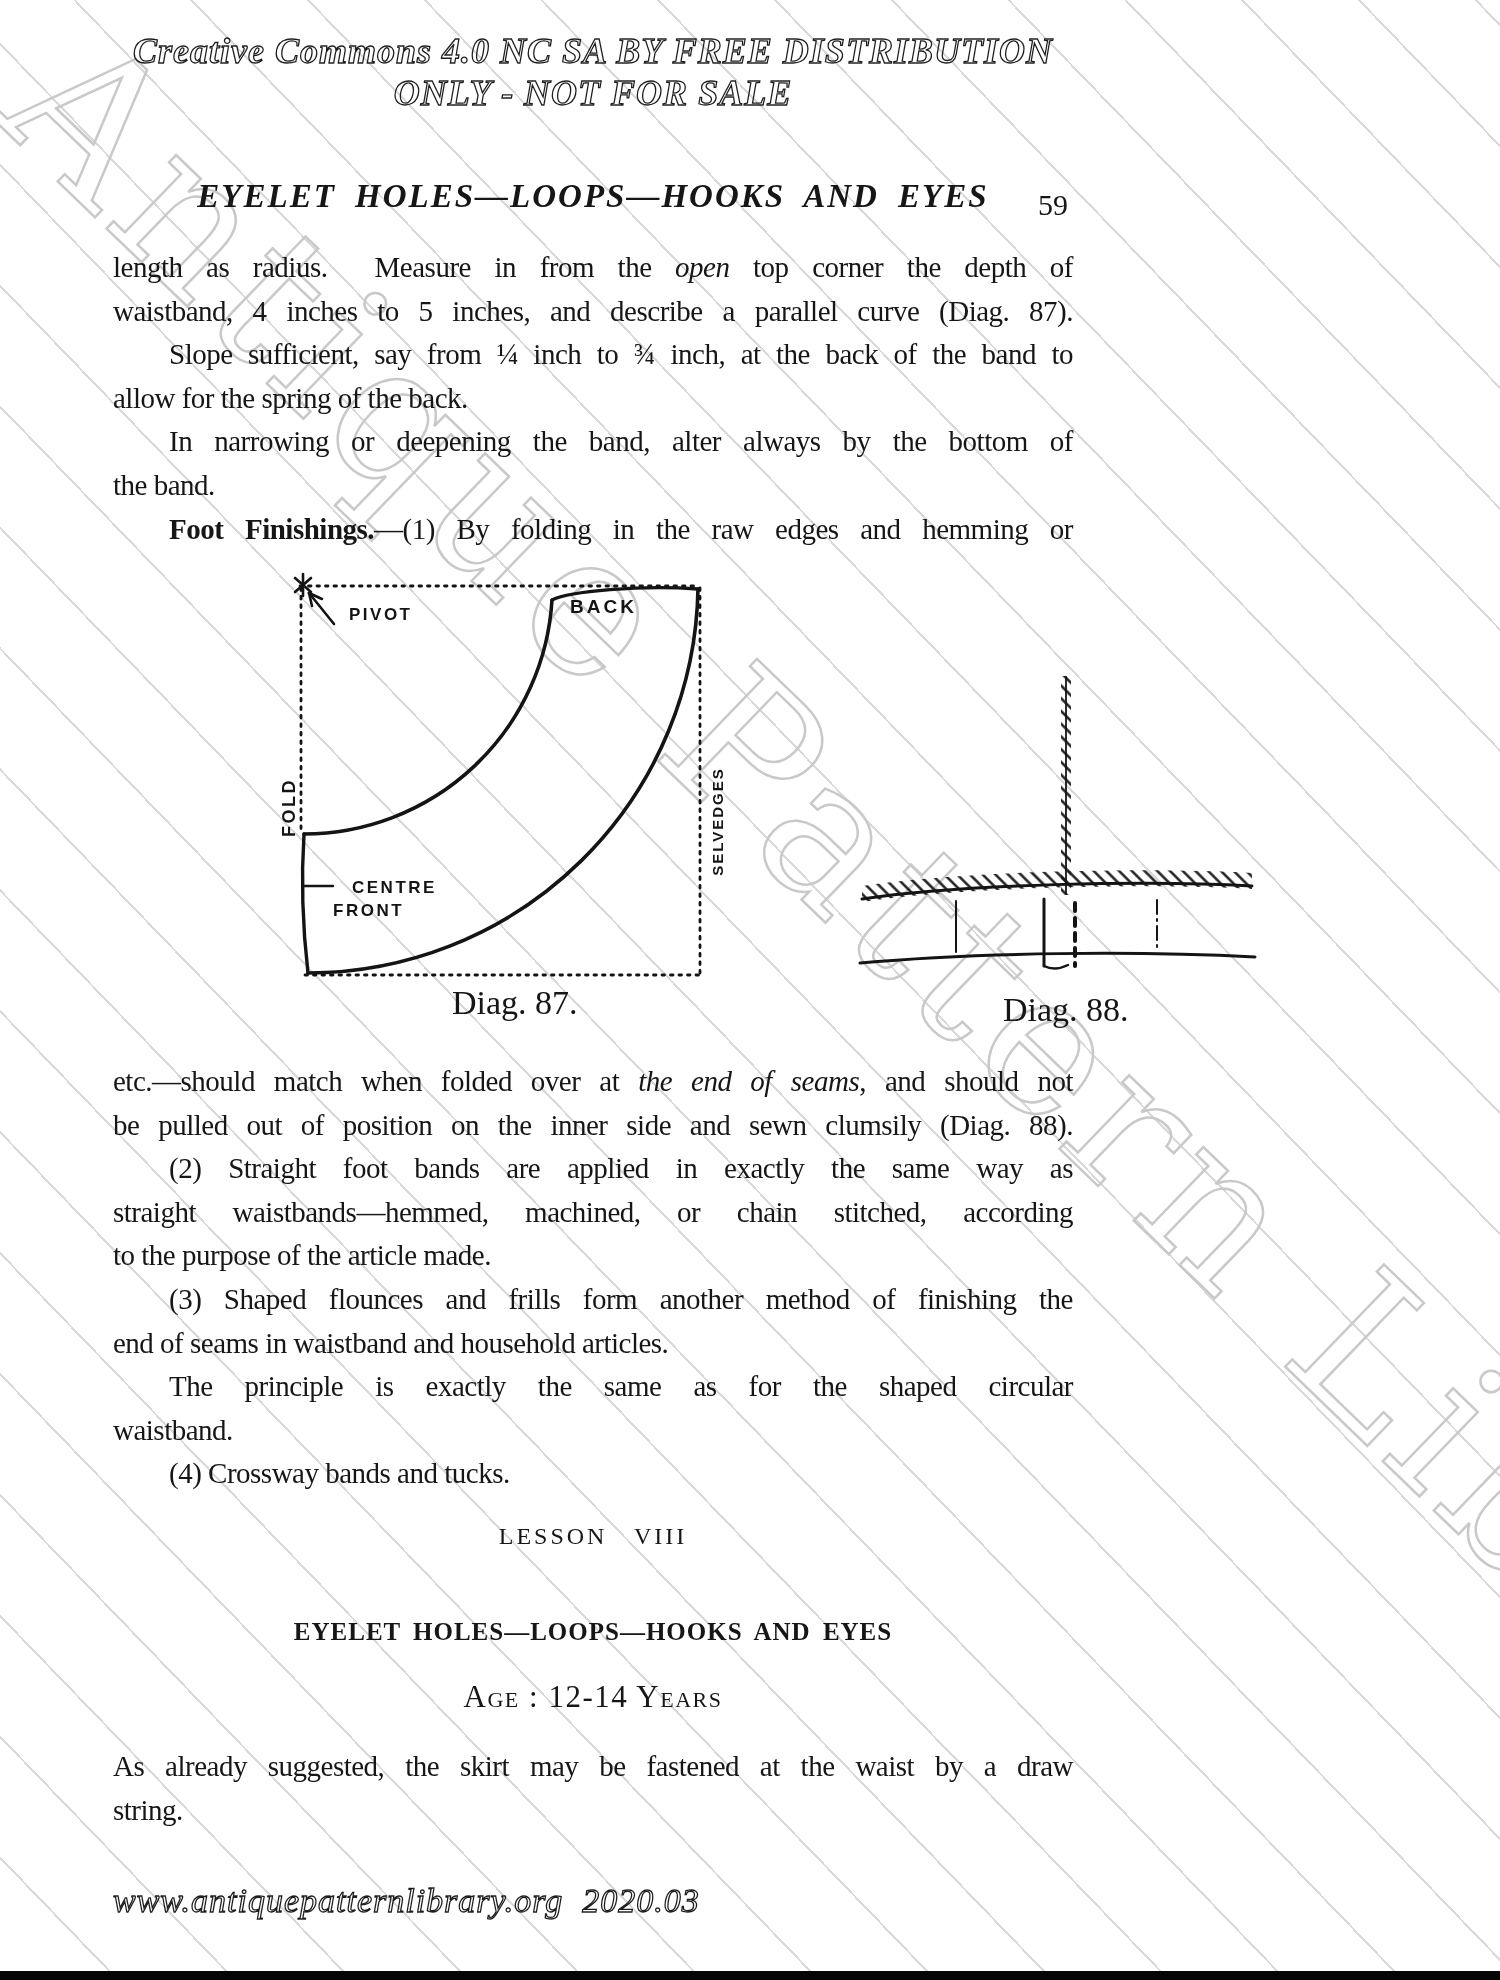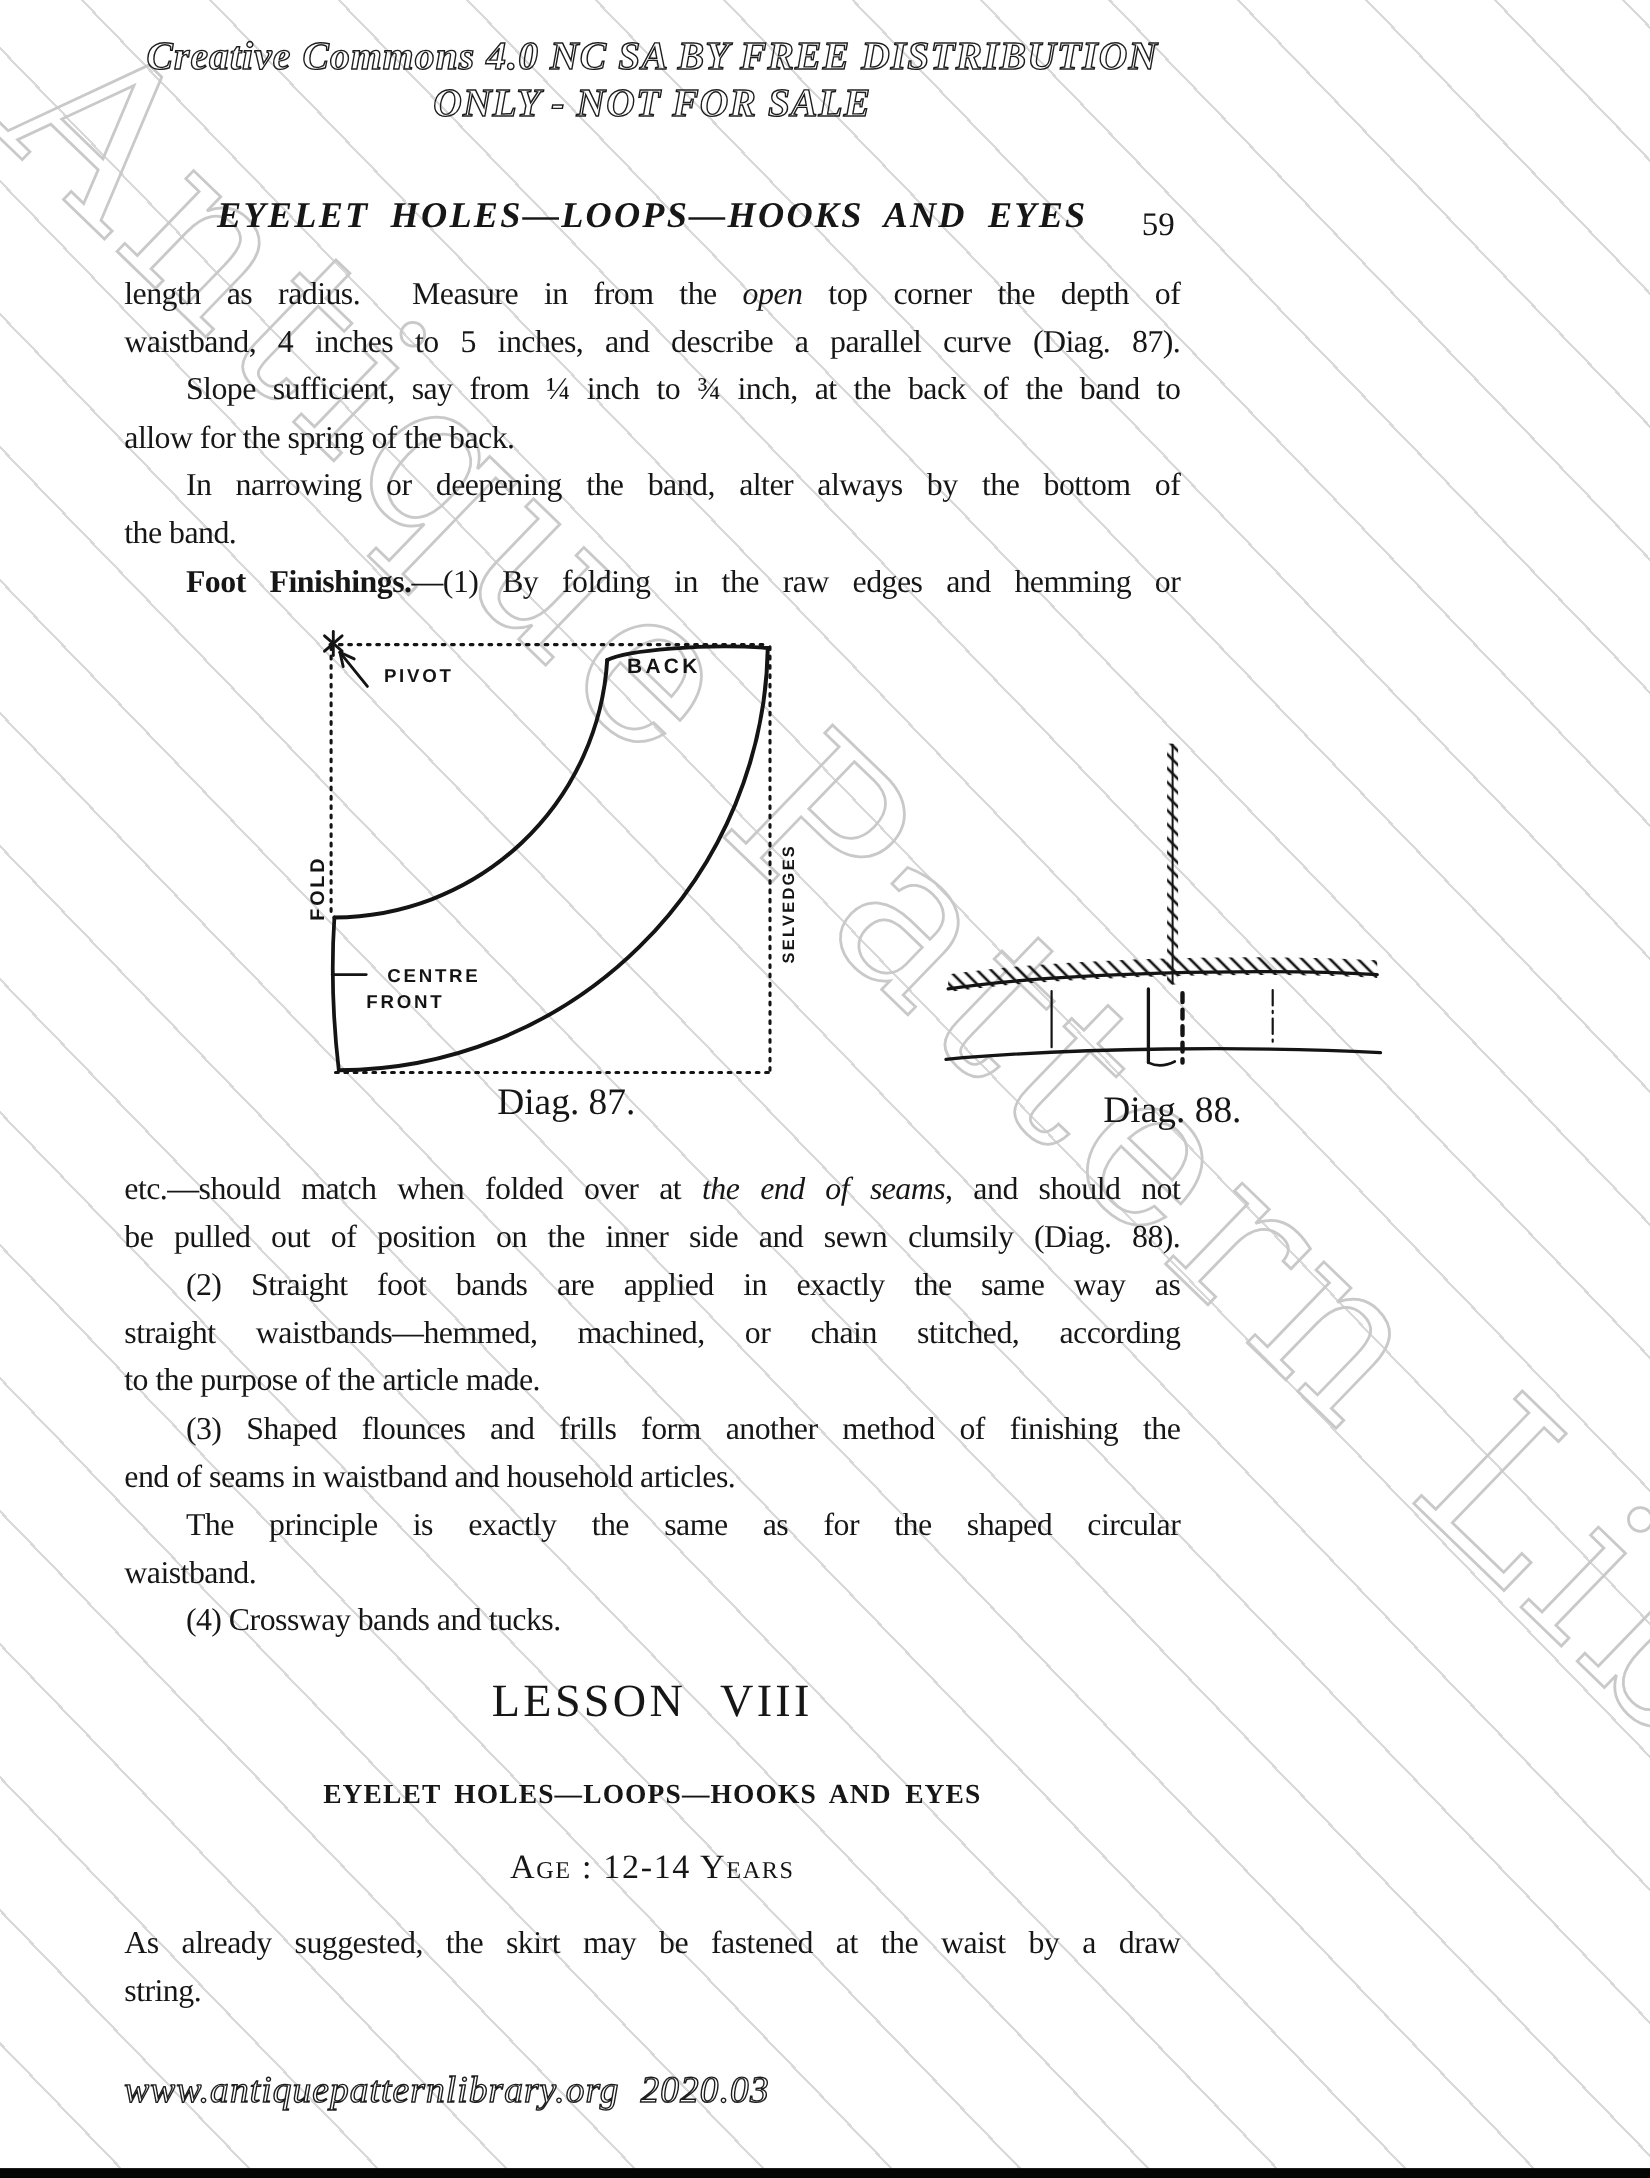--- a/index.html
+++ b/index.html
@@ -42,21 +42,21 @@
     position:absolute;left:113px;width:960px;z-index:3;
     font-size:29px;line-height:43.6px;letter-spacing:-0.5px;
   }
   .tb0{top:246px;} .tb1{top:1060px;} .tb2{top:1745px;}
   .tl{text-align:left;}
   .tl.j{text-align:justify;text-align-last:justify;}
   .tl.ind{text-indent:56px;}
   .it{font-style:italic;} .bd{font-weight:bold;}
   .lesson-heading{
     position:absolute;left:113px;top:1523px;width:960px;z-index:3;
-    text-align:center;font-size:42px;letter-spacing:3px;word-spacing:18px;
+    text-align:center;font-size:24px;letter-spacing:3px;word-spacing:18px;
   }
   .lesson-subheading{
     position:absolute;left:113px;top:1618px;width:960px;z-index:3;
     text-align:center;font-size:25px;font-weight:bold;letter-spacing:1px;word-spacing:5px;
   }
   .lesson-age{
     position:absolute;left:113px;top:1679px;width:960px;z-index:3;
     text-align:center;font-size:31px;font-variant:small-caps;letter-spacing:1.5px;
   }
   .diag-caption{position:absolute;z-index:3;font-size:34px;}

